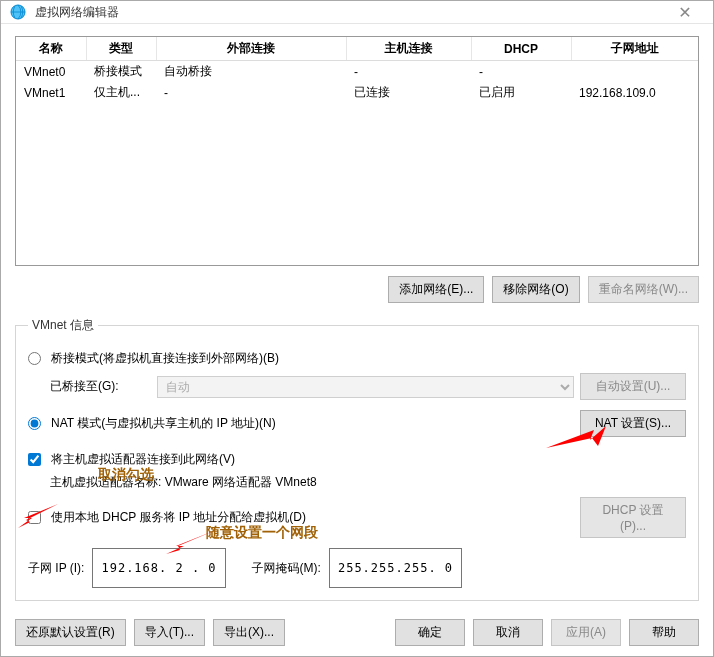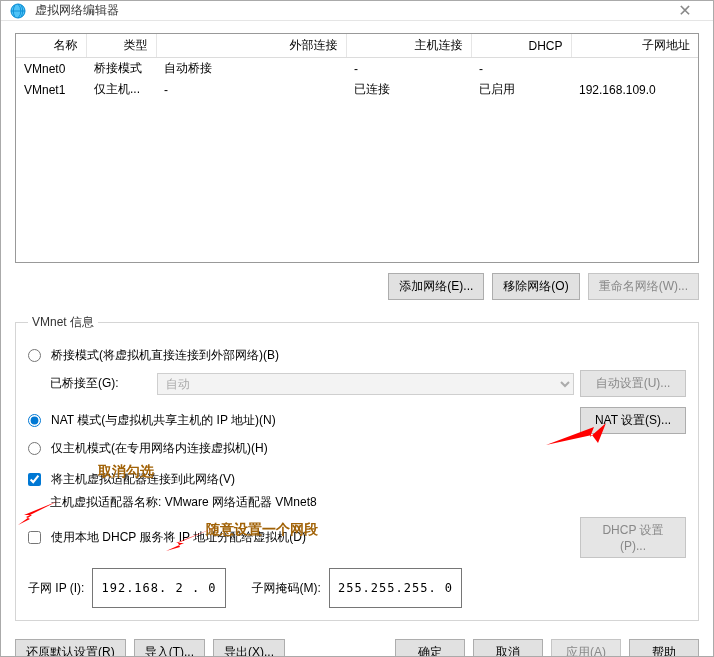--- a/index.html
+++ b/index.html
@@ -5,21 +5,21 @@
 * { box-sizing: border-box; margin: 0; padding: 0; font-family: "Microsoft YaHei", "Segoe UI", sans-serif; font-size: 12px; }
 body { background: #fff; width: 714px; height: 657px; border: 1px solid #aaa; display: flex; flex-direction: column; }
 .titlebar { display: flex; align-items: center; height: 32px; padding: 0 8px; border-bottom: 1px solid #e5e5e5; background: #fff; }
 .titlebar .icon { width: 18px; height: 18px; margin-right: 8px; display: flex; align-items: center; justify-content: center; }
 .titlebar .title { flex: 1; color: #333; }
 .titlebar .close { width: 40px; height: 100%; display: flex; align-items: center; justify-content: center; color: #888; font-size: 16px; cursor: pointer; }
 .content { padding: 12px 14px 8px; flex: 1; display: flex; flex-direction: column; position: relative; }
 
 .table-wrap { border: 1px solid #999; height: 230px; }
 table { border-collapse: collapse; width: 100%; }
-th { text-align: right; font-weight: 400; padding: 3px 8px; border-bottom: 1px solid #dcdcdc; background: #fff; }
+th { text-align: center; font-weight: 700; padding: 3px 8px; border-bottom: 1px solid #dcdcdc; background: #fff; }
 th + th { border-left: 1px solid #e6e6e6; }
 td { padding: 2px 8px; }
 tr.selected td { background: #e5f3ff; }
 .col-name { width: 70px; }
 .col-type { width: 70px; }
 .col-ext { width: 190px; margin-left: 28px; }
 .col-host { width: 125px; }
 .col-dhcp { width: 100px; }
 
 .net-btn-row { display: flex; justify-content: flex-end; gap: 8px; margin-top: 10px; }
@@ -111,24 +111,20 @@
       <select style="flex:1" disabled=""><option>自动</option></select>
       <button class="btn side-btn" disabled="">自动设置(U)...</button>
     </div>
 
     <div class="row" style="margin-top:10px">
       <input type="radio" class="radio" name="mode" checked="" style="">
       <label>NAT 模式(与虚拟机共享主机的 IP 地址)(N)</label>
       <button class="btn side-btn">NAT 设置(S)...</button>
     </div>
 
-    <div class="row">
-      <input type="radio" class="radio" name="mode" style="">
-      <label>仅主机模式(在专用网络内连接虚拟机)(H)</label>
-    </div>
 
     <div class="row" style="margin-top:14px">
       <input type="checkbox" class="cb" checked="" style="">
       <label>将主机虚拟适配器连接到此网络(V)</label>
     </div>
     <div class="row indent" style="margin-top:2px">
       <label>主机虚拟适配器名称: VMware 网络适配器 VMnet8</label>
     </div>
 
     <div class="row">

